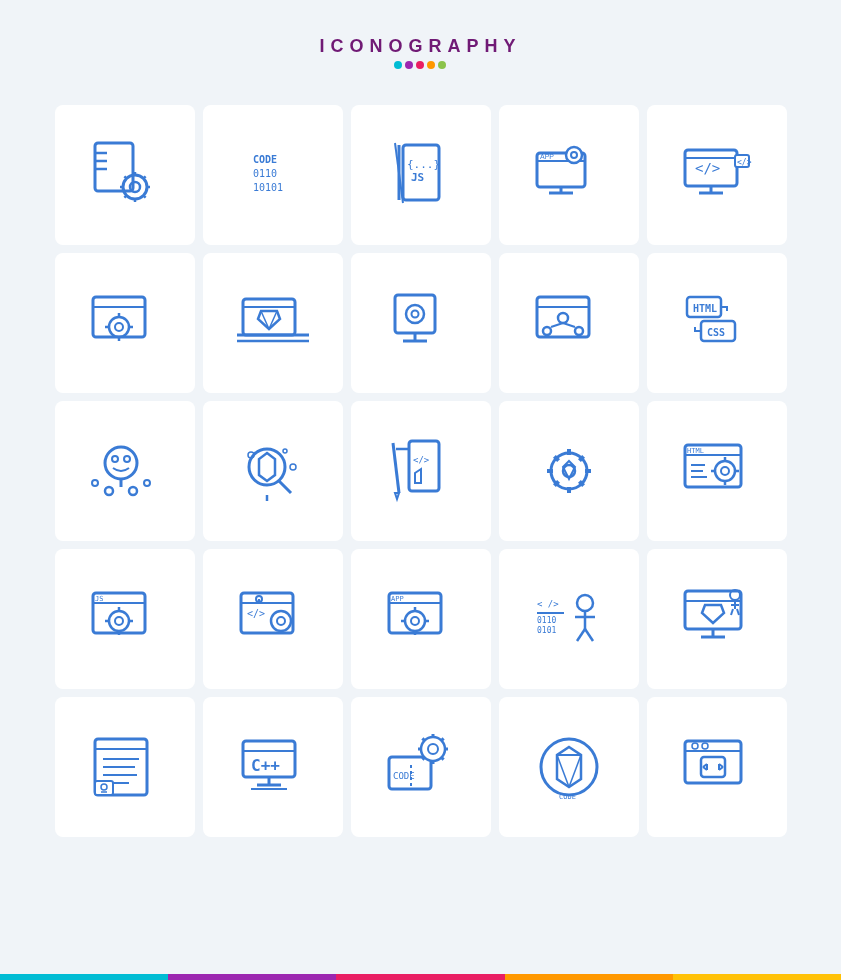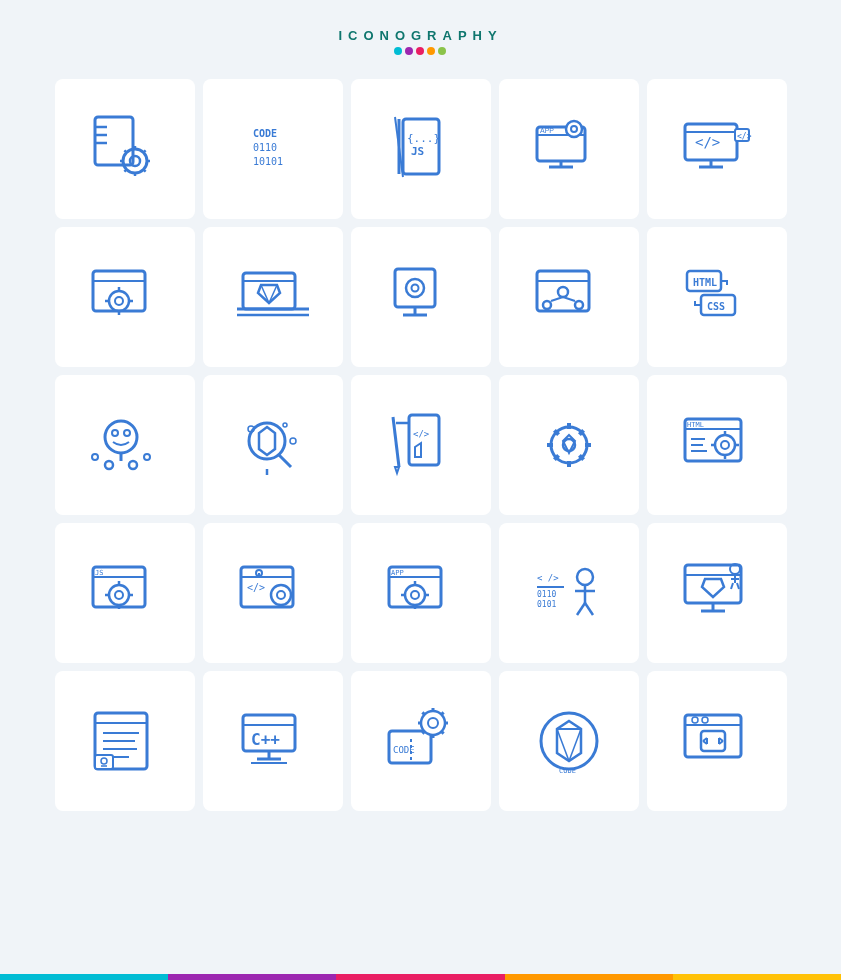--- a/index.html
+++ b/index.html
@@ -13,25 +13,26 @@
       align-items: center;
       overflow: hidden;
     }
 
     .header {
       text-align: center;
       padding: 28px 0 10px;
     }
 
     .brand-name {
-      font-size: 13px;
+      font-size: 18px;
       letter-spacing: 6px;
-      color: #0f766e;
+      color: #701a75;
       font-weight: 600;
       margin-bottom: 4px;
+      margin-top: 8px;
     }
 
     .color-dots {
       display: flex;
       justify-content: center;
       gap: 3px;
       margin-bottom: 6px;
     }
 
     .dot {
@@ -44,21 +45,21 @@
       font-size: 26px;
       font-weight: 700;
       color: #222;
     }
 
     .grid {
       display: grid;
       grid-template-columns: repeat(5, 140px);
       grid-template-rows: repeat(5, 140px);
       gap: 8px;
-      margin-top: 8px;
+      margin-top: 20px;
     }
 
     .icon-cell {
       background: #fff;
       border-radius: 8px;
       display: flex;
       align-items: center;
       justify-content: center;
       padding: 16px;
     }

